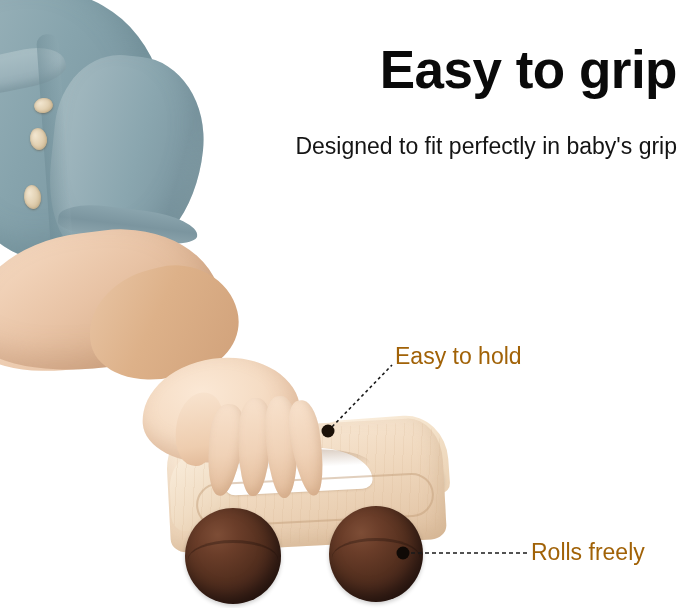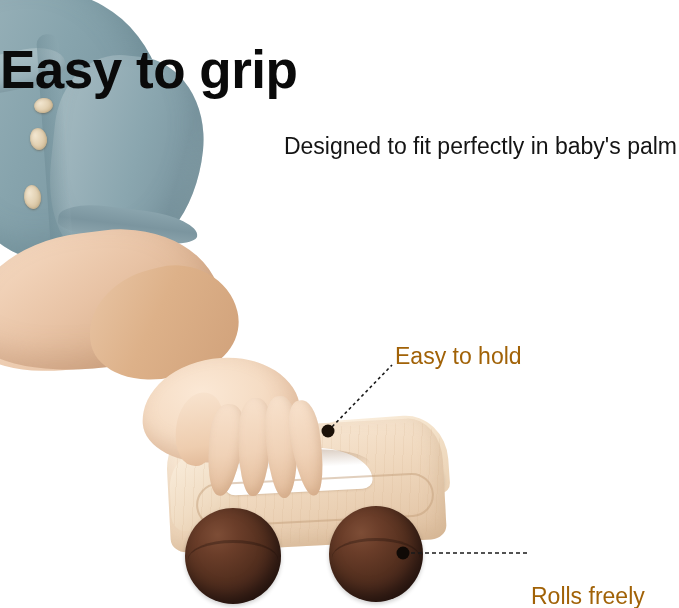--- a/index.html
+++ b/index.html
@@ -21,21 +21,21 @@
     inset: 0;
     background: #ffffff;
   }
 
   
   .headline {
     position: absolute;
     left: 0;
     top: 42px;
     width: 679px;
-    text-align: left;
+    text-align: right;
     padding-right: 2px;
     box-sizing: border-box;
     font-size: 53px;
     font-weight: bold;
     line-height: 1.05;
     letter-spacing: -0.5px;
     color: #0a0a0a;
     white-space: nowrap;
   }
   .subhead {
@@ -55,21 +55,21 @@
 
   
   .callout {
     position: absolute;
     font-size: 23px;
     color: #a16207;
     white-space: nowrap;
     line-height: 1;
   }
   .callout-hold { left: 395px; top: 345px; }
-  .callout-rolls { left: 531px; top: 541px; margin-top: 44px; }
+  .callout-rolls { left: 531px; top: 541px; }
 
   
   #annotations {
     position: absolute;
     inset: 0;
     pointer-events: none;
   }
 
   
   #photo {
@@ -396,21 +396,21 @@
     <div class="finger f1"></div>
     <div class="finger f2"></div>
     <div class="finger f3"></div>
     <div class="finger f4"></div>
 
     <div class="soft-edge"></div>
   </div>
 
   <div class="headline">Easy to grip</div>
 
-  <div class="subhead">Designed to fit perfectly in baby's palm</div>
+  <div class="subhead">Designed to fit perfectly in baby's grip</div>
 
   <svg id="annotations" width="679" height="608" viewBox="0 0 679 608">
     <line x1="328" y1="431" x2="392" y2="365" stroke="#1a1a1a" stroke-width="1.6" stroke-dasharray="3,3"></line>
     <circle cx="328" cy="431" r="6.5" fill="#1a1008"></circle>
     <line x1="411" y1="553" x2="527" y2="553" stroke="#1a1a1a" stroke-width="1.6" stroke-dasharray="4,3"></line>
     <circle cx="403" cy="553" r="6.5" fill="#100a06"></circle>
   </svg>
 
   <div class="callout callout-hold">Easy to hold</div>
 

